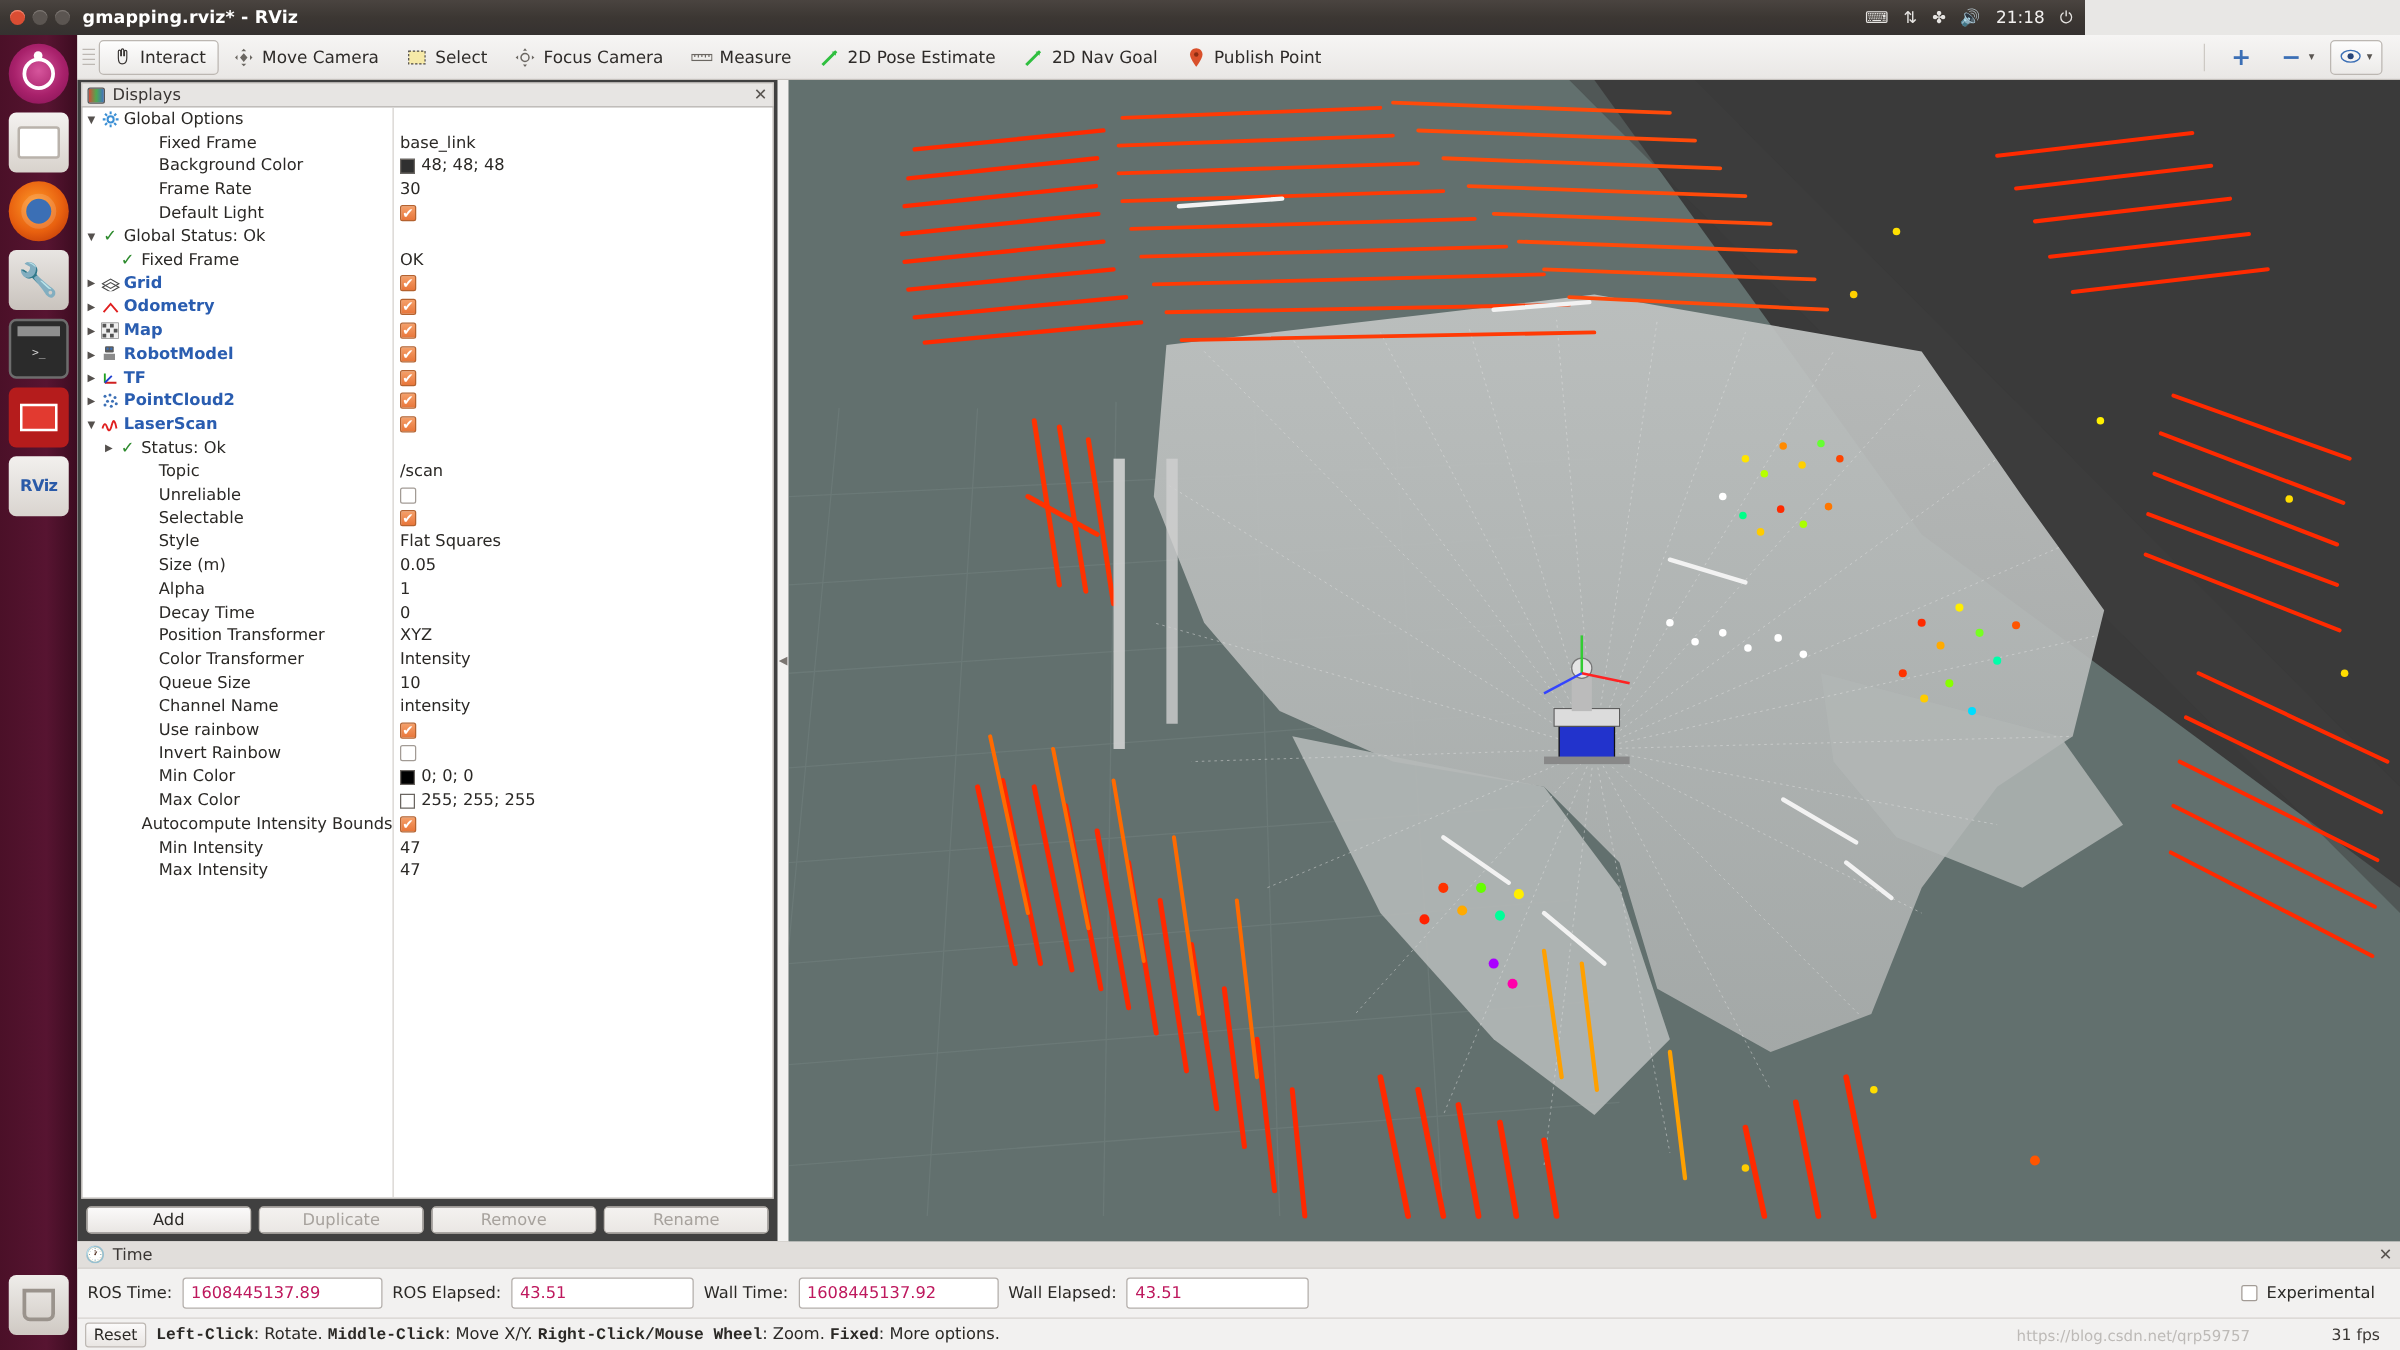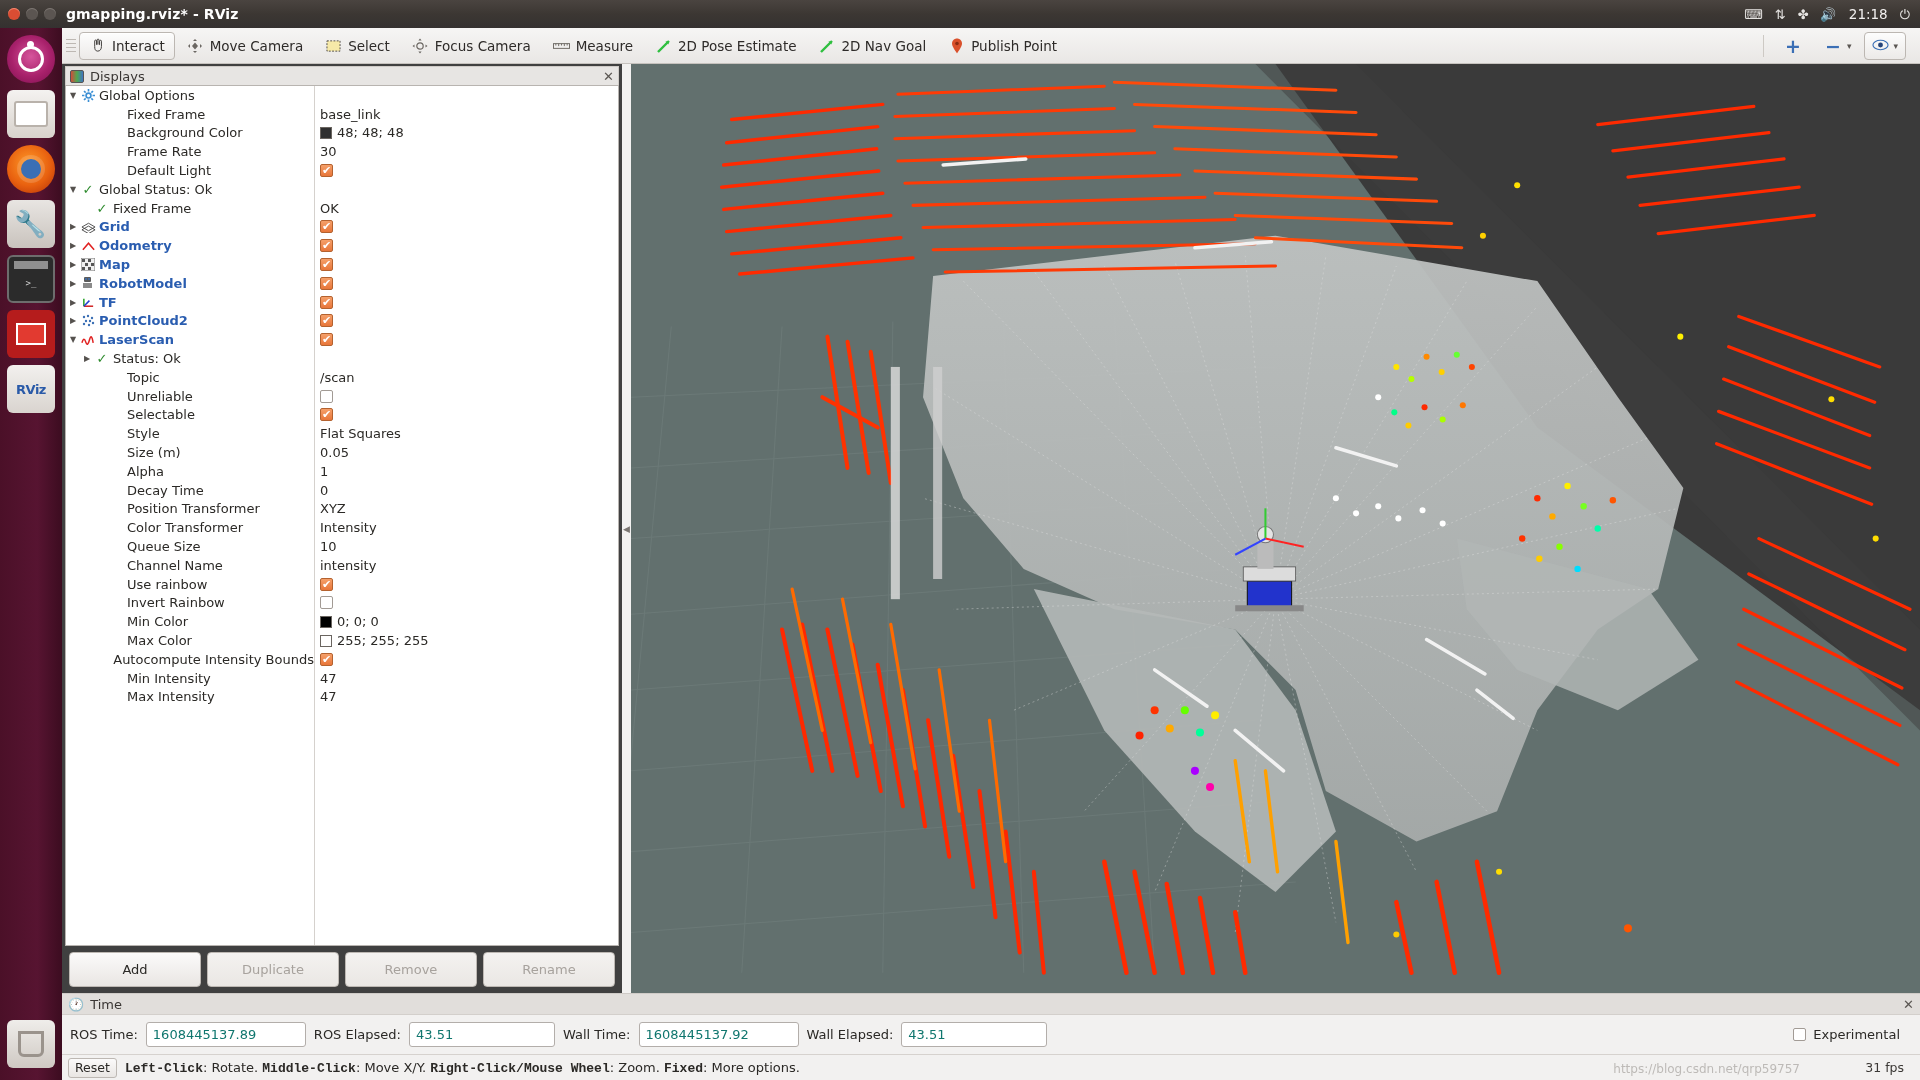--- a/index.html
+++ b/index.html
@@ -10,21 +10,21 @@
     font-family: "DejaVu Sans", "Liberation Sans", sans-serif;
     background: #e8e7e5;
   }
   #app {
     position: relative;
     width: 1920px; height: 1080px;
   }
 
   
   .titlebar {
-    position: absolute; left: 0; top: 0; width: 1920px; height: 28px;
+    position: absolute; left: 0; top: 0; width: 1668px; height: 28px;
     background: linear-gradient(to bottom, #4a4440 0%, #3c3733 50%, #353130 100%);
     display: flex; align-items: center;
     color: #ffffff;
   }
   .titlebar .winctl {
     display: flex; align-items: center; gap: 6px; padding-left: 8px; padding-right: 6px;
   }
   .dot { width: 12px; height: 12px; border-radius: 50%; display:block; }
   .dot.close { background: #da4d33; box-shadow: inset 0 1px 0 #f08a72; }
   .dot.min   { background: #5b5551; box-shadow: inset 0 1px 0 #7c7672; }
@@ -147,21 +147,21 @@
   .cb {
     width: 13px; height: 13px; border: 1px solid #a29b95; background: #fff; border-radius: 2px;
     display: inline-flex; align-items:center; justify-content:center;
   }
   .cb.on { background: linear-gradient(to bottom, #f5a06a, #e8763a); border-color: #b4622f; }
   .cb.on:after { content: "✔"; color: #fff; font-size: 11px; line-height: 1; }
   .swatch { width: 12px; height: 12px; border: 1px solid #6a6560; display: inline-block; margin-right: 5px; vertical-align: -1px;}
 
   .btnrow { display: flex; gap: 6px; padding: 6px 4px 6px 4px; }
   .btn {
-    flex: 1; height: 35px; font-size: 13px;
+    flex: 1; height: 22px; font-size: 13px;
     border: 1px solid #bdb8b3; border-radius: 4px;
     background: linear-gradient(to bottom, #fbfafa, #e9e6e3);
     color: #2b2926;
     display:flex; align-items:center; justify-content:center;
   }
   .btn.disabled { color: #a7a29d; background: linear-gradient(to bottom, #f4f2f0, #eae7e4); }
 
   
   .vsplit {
     width: 9px; flex: 0 0 9px; background: #f2f1f0;
@@ -184,21 +184,21 @@
   }
   .timepanel .ptitle {
     display:flex; align-items:center; gap:6px;
     height: 21px; background: #e1dedb; padding: 0 6px;
     font-size: 13px; color: #3a3634; border-bottom: 1px solid #d3cfcb;
   }
   .timepanel .ptitle .close-x { margin-left: auto; font-size: 13px; color:#5a5652;}
   .timerow { display: flex; align-items: center; gap: 8px; padding: 7px 8px; font-size: 13px; color:#2b2926;}
   .tfield {
     height: 25px; border: 1px solid #b3aeaa; border-radius: 3px; background: #fff;
-    display: flex; align-items: center; padding: 0 6px; font-size: 13px; color: #0f766e;
+    display: flex; align-items: center; padding: 0 6px; font-size: 13px; color: #be185d;
   }
   .w-ros   { width: 160px; }
   .w-small { width: 146px; }
   .experimental { margin-left: auto; display:flex; align-items:center; gap:7px; padding-right: 12px;}
 
   .statusbar {
     flex: 0 0 auto; height: 26px; display: flex; align-items: center; gap: 8px;
     padding: 0 6px; background: #f2f1f0; border-top: 1px solid #d6d2ce;
     font-size: 13px; color: #2b2926;
   }

